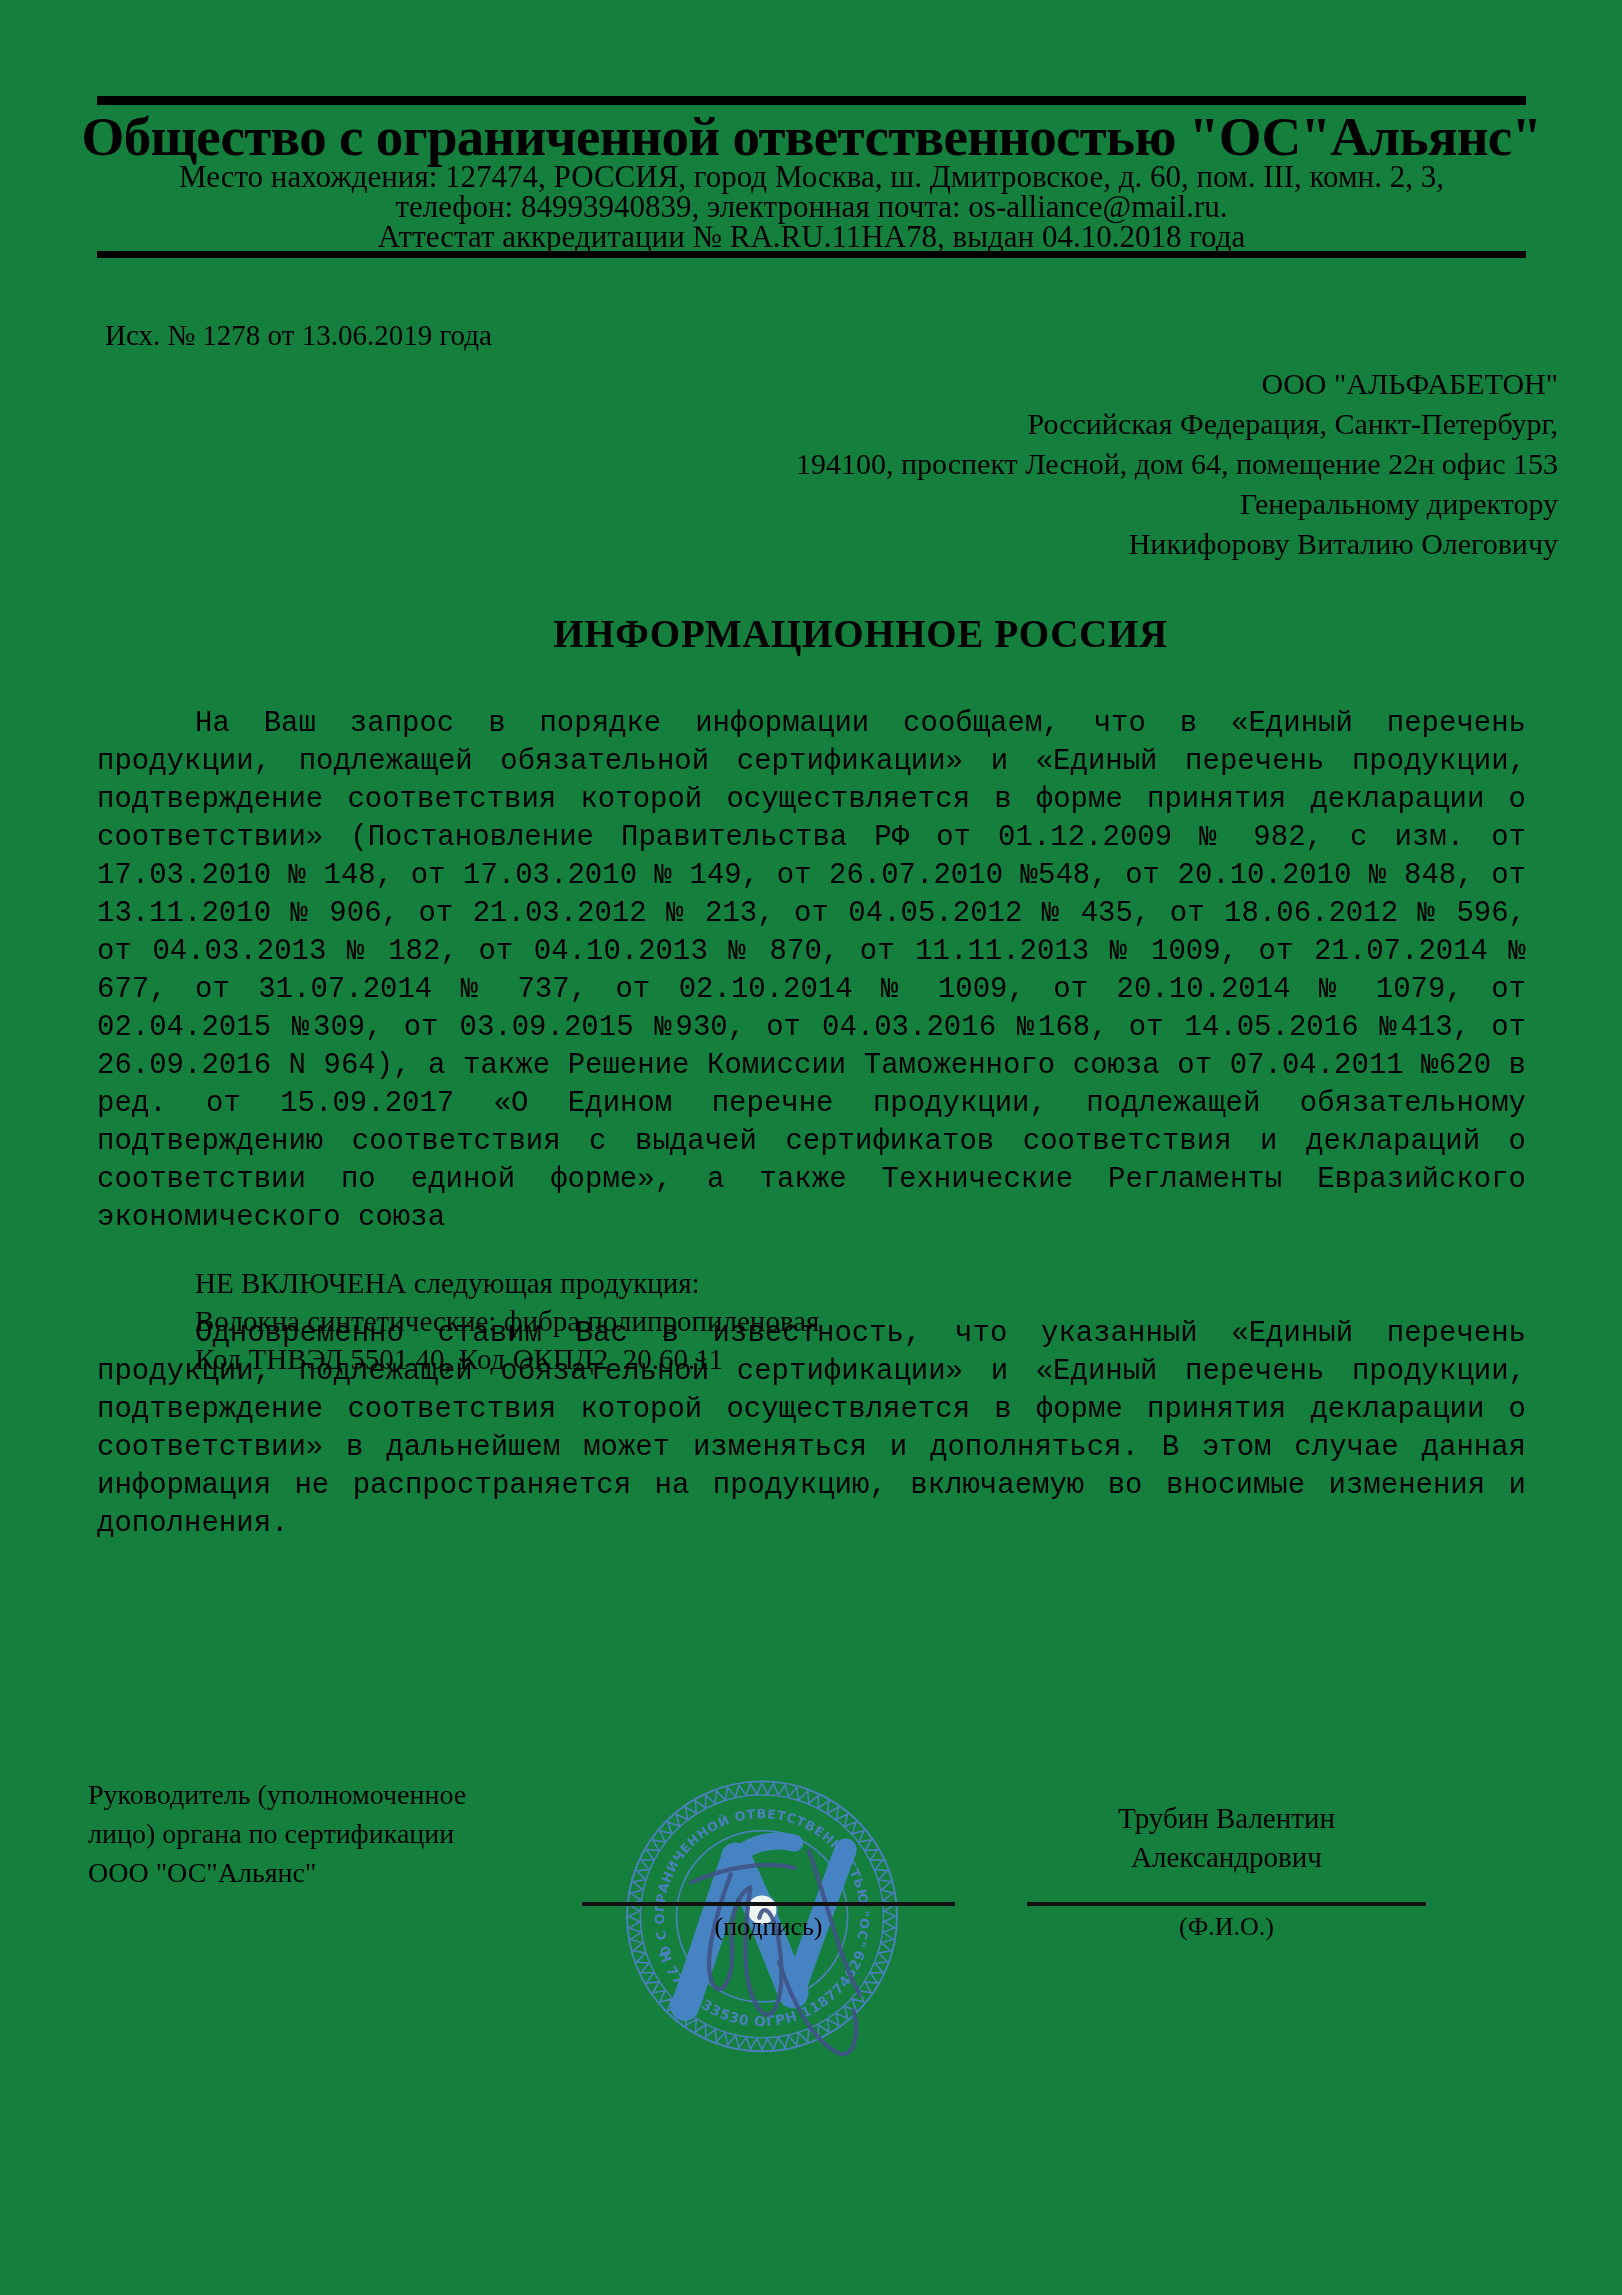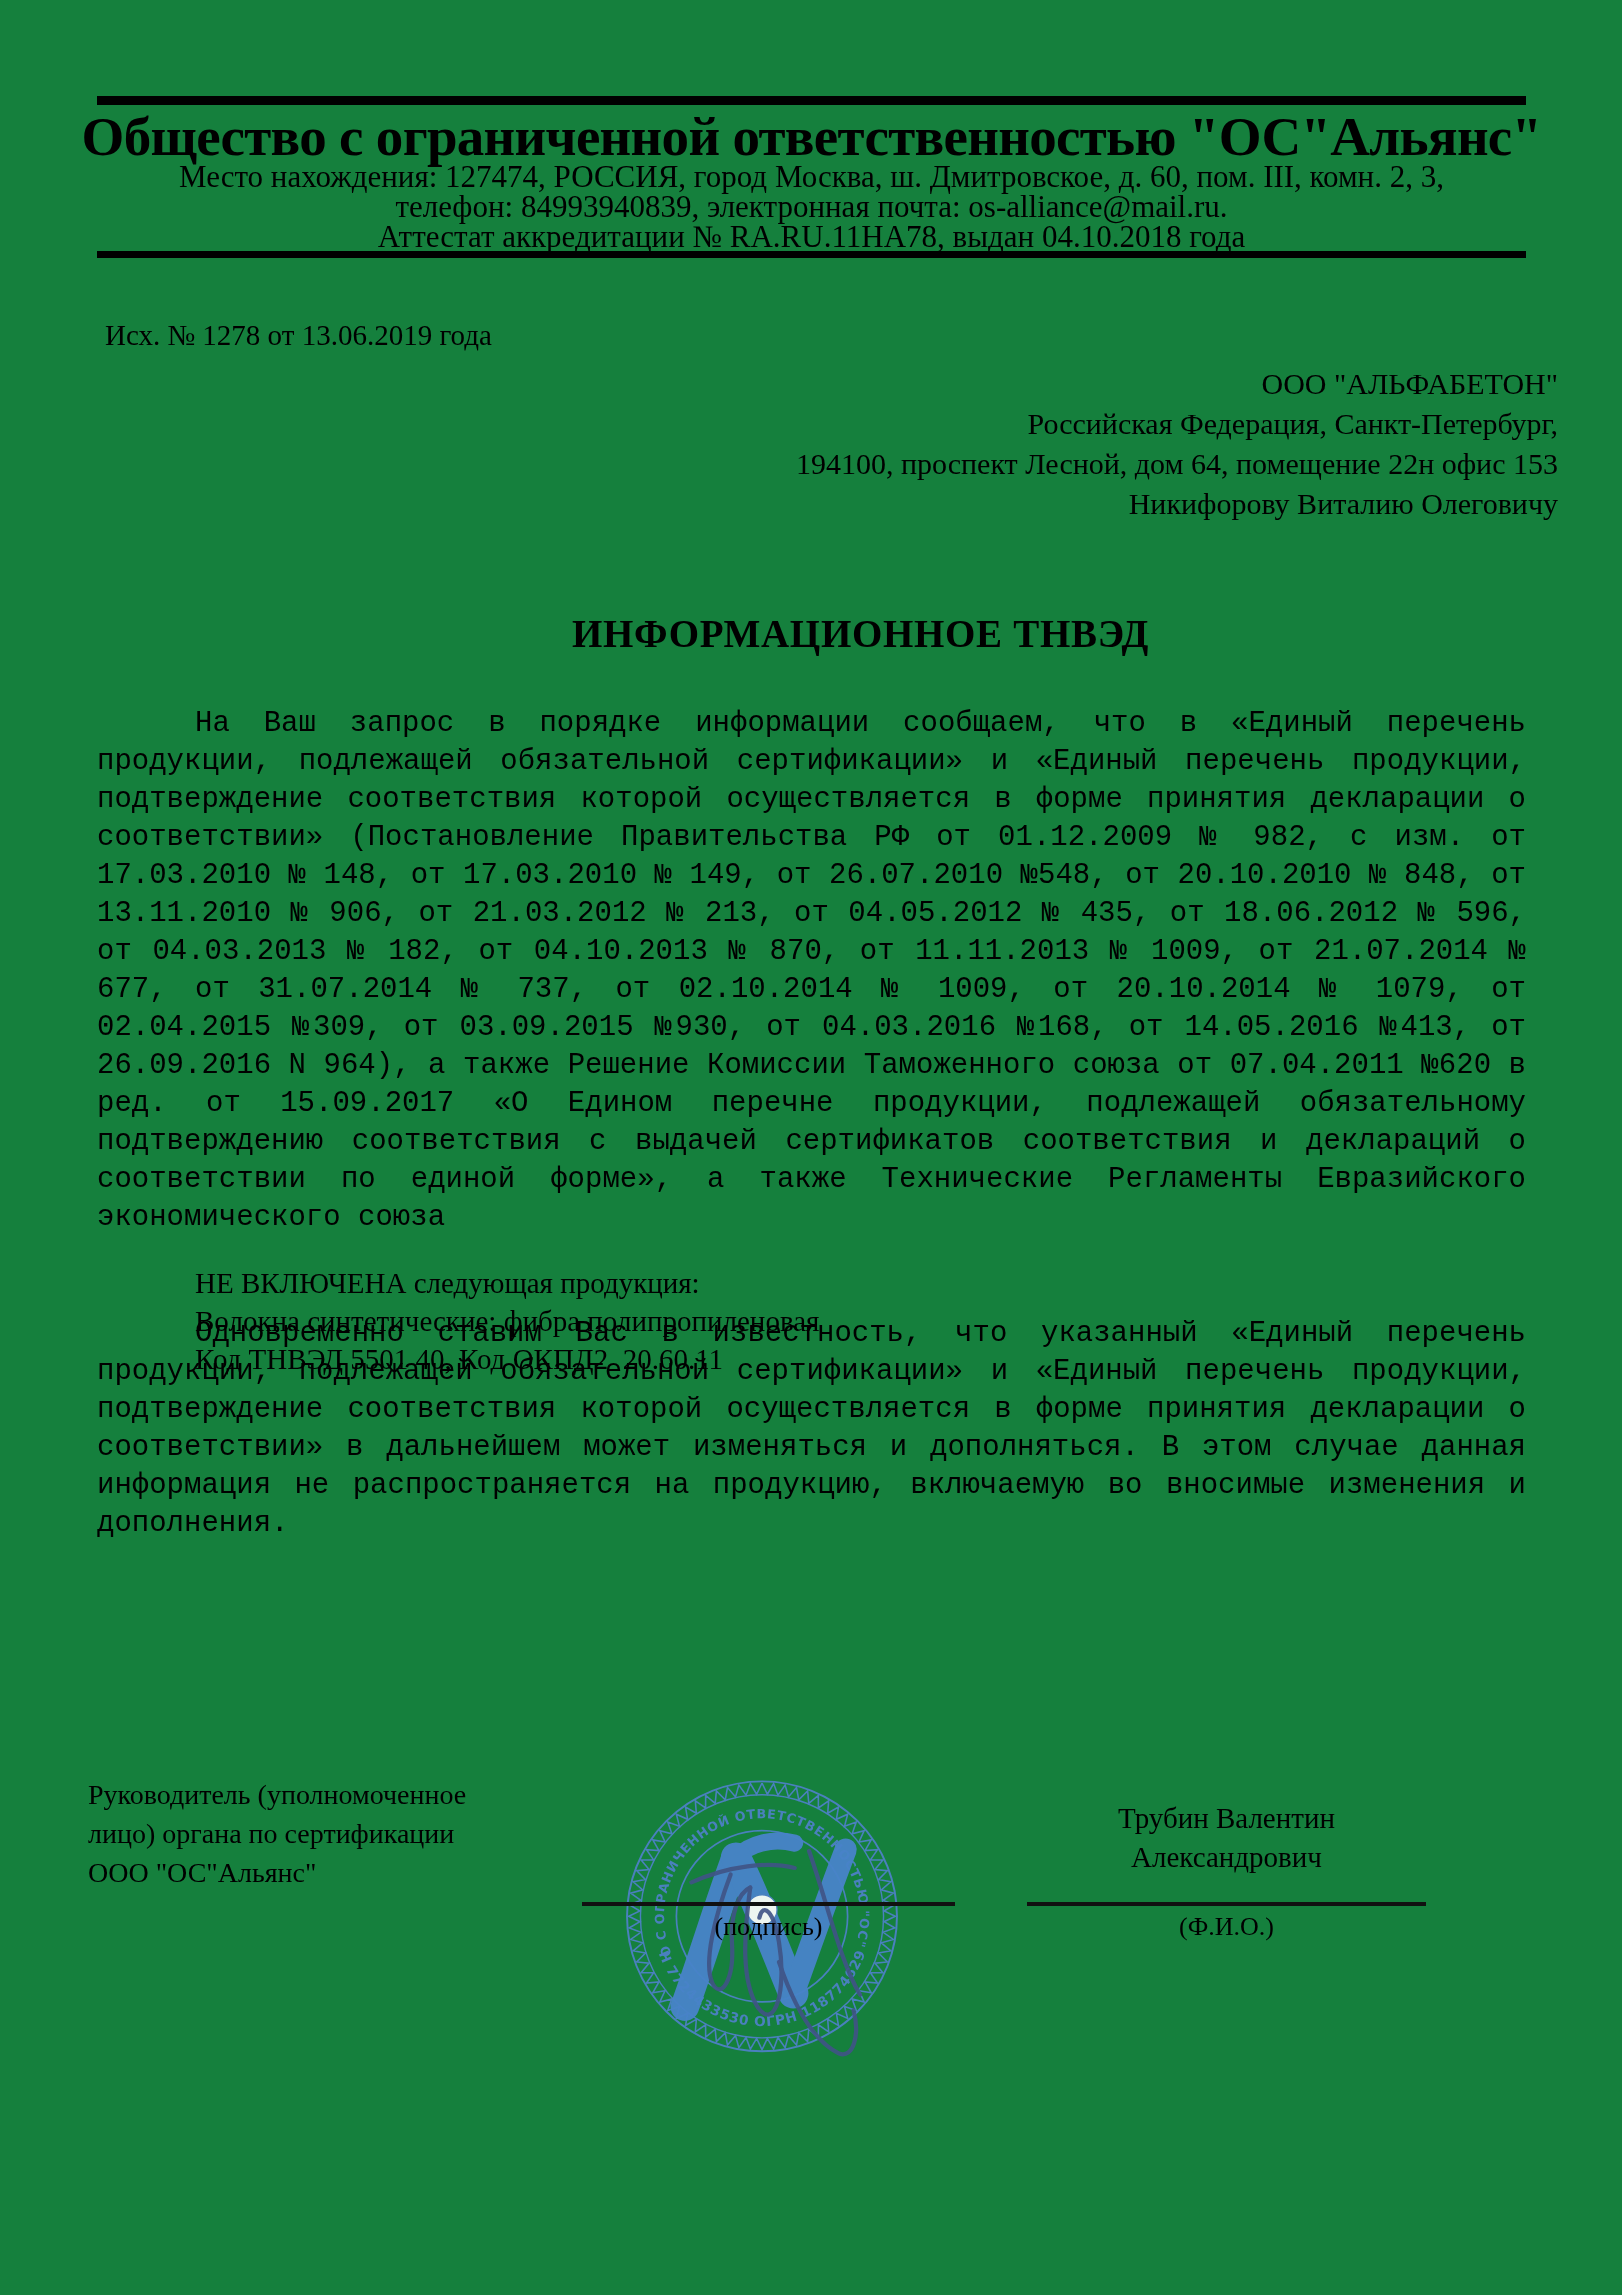--- a/index.html
+++ b/index.html
@@ -80,24 +80,25 @@
   </div>
 
   <div class="abs bar" style="left:97px;top:251px;width:1429px;height:6.5px;"></div>
 
   <div class="abs outref">Исх. № 1278 от 13.06.2019 года</div>
 
   <div class="abs recipient">
     <div>ООО "АЛЬФАБЕТОН"</div>
     <div>Российская Федерация, Санкт-Петербург,</div>
     <div>194100, проспект Лесной, дом 64, помещение 22н офис 153</div>
+    <div>Генеральному директору</div>
     <div>Никифорову Виталию Олеговичу</div>
   </div>
 
-  <div class="abs letter-title">ИНФОРМАЦИОННОЕ ТНВЭД</div>
+  <div class="abs letter-title">ИНФОРМАЦИОННОЕ РОССИЯ</div>
 
   <div class="abs bodytext indent" style="top:705px;">На Ваш запрос в порядке информации сообщаем, что в «Единый перечень продукции, подлежащей обязательной сертификации» и «Единый перечень продукции, подтверждение соответствия которой осуществляется в форме принятия декларации о соответствии» (Постановление Правительства РФ от 01.12.2009 № 982, с изм. от 17.03.2010 № 148, от 17.03.2010 № 149, от 26.07.2010 №548, от 20.10.2010 № 848, от 13.11.2010 № 906, от 21.03.2012 № 213, от 04.05.2012 № 435, от 18.06.2012 № 596, от 04.03.2013 № 182, от 04.10.2013 № 870, от 11.11.2013 № 1009, от 21.07.2014 № 677, от 31.07.2014 № 737, от 02.10.2014 № 1009, от 20.10.2014 № 1079, от 02.04.2015 №309, от 03.09.2015 №930, от 04.03.2016 №168, от 14.05.2016 №413, от 26.09.2016 N 964), а также Решение Комиссии Таможенного союза от 07.04.2011 №620 в ред. от 15.09.2017 «О Едином перечне продукции, подлежащей обязательному подтверждению соответствия с выдачей сертификатов соответствия и деклараций о соответствии по единой форме», а также Технические Регламенты Евразийского экономического союза</div>
 
   <div class="abs" style="left:97px;top:1264px;width:1429px;">
     <div class="plainline">НЕ ВКЛЮЧЕНА следующая продукция:</div>
     <div class="plainline">Волокна синтетические: фибра полипропиленовая</div>
     <div class="plainline">Код ТНВЭД 5501 40, Код ОКПД2  20.60.11</div>
   </div>
 
   <div class="abs bodytext indent" style="top:1315px;">Одновременно ставим Вас в известность, что указанный «Единый перечень продукции, подлежащей обязательной сертификации» и «Единый перечень продукции, подтверждение соответствия которой осуществляется в форме принятия декларации о соответствии» в дальнейшем может изменяться и дополняться. В этом случае данная информация не распространяется на продукцию, включаемую во вносимые изменения и дополнения.</div>

